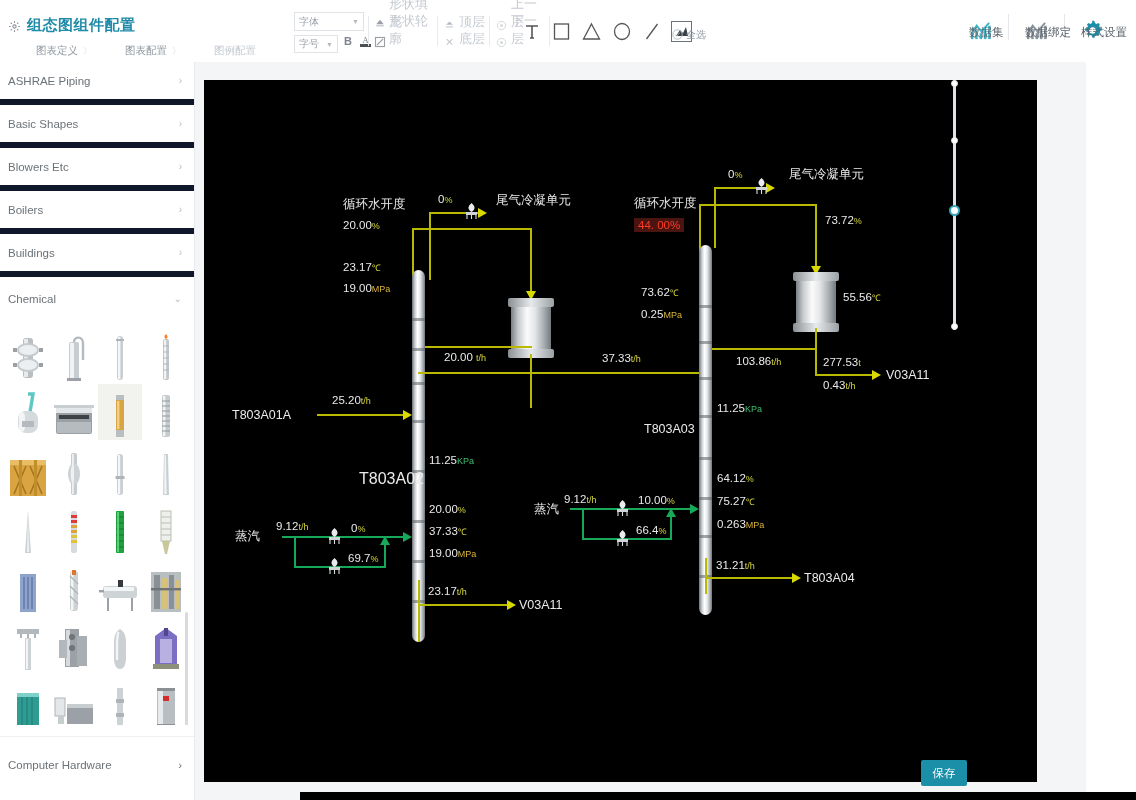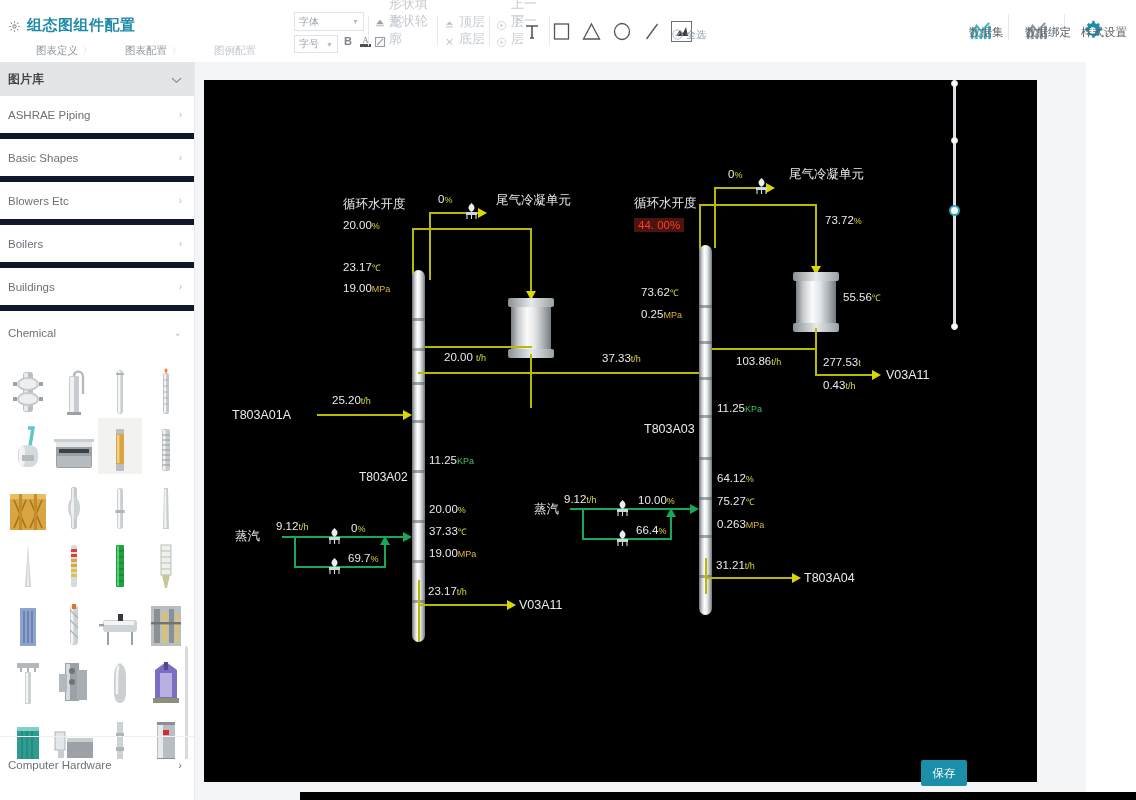--- a/index.html
+++ b/index.html
@@ -300,28 +300,20 @@
             <path d="M12 1.5 l2 .6 .5 2.1 1.6 .9 2-.9 1.5 1.5 -.9 2 .9 1.6 2.1 .5 0 2.1 -2.1 .5 -.9 1.6 .9 2 -1.5 1.5 -2-.9 -1.6 .9 -.5 2.1 -2.1 0 -.5-2.1 -1.6-.9 -2 .9 -1.5-1.5 .9-2 -.9-1.6 -2.1-.5 0-2.1 2.1-.5 .9-1.6 -.9-2 1.5-1.5 2 .9 1.6-.9 .5-2.1z"></path>
             <circle cx="12" cy="12" r="3.4" fill="#fff"></circle>
           </svg>
         </span>
         <span class="lbl">样式设置</span>
       </div>
     </div>
   </div>
 
   <div class="sidebar">
-    <div class="lib-head">
-      <span class="t">图片库</span>
-      <span>
-        <svg width="11" height="8" viewBox="0 0 12 8">
-            <path d="M1 2 L6 6.5 L11 2" fill="none" stroke="#7d838a" stroke-width="1.2"></path>
-          </svg>
-      </span>
-    </div>
 
     <div class="cat">
       <span>ASHRAE Piping</span>
       <span class="chev">›</span>
     </div>
     <div class="cat">
       <span>Basic Shapes</span>
       <span class="chev">›</span>
     </div>
     <div class="cat">
@@ -665,21 +657,21 @@
         <span>19.00</span><span class="u u-o">MPa</span>
       </div>
 
       <div class="lbl" style="left:28px; top:328px; font-size:12.5px;">T803A01A</div>
       <div class="ypipe" style="left:113px; top:334px; width:87px; height:2px;"></div>
       <div class="arrow ar-r" style="left:199px; top:330px;"></div>
       <div class="lbl" style="left:128px; top:314px;">
         <span>25.20</span><span class="u u-y">t/h</span>
       </div>
 
-      <div class="lbl" style="left:155px; top:390px; font-size:12px;">T803A02</div>
+      <div class="lbl" style="left:155px; top:390px; font-size:16px;">T803A02</div>
       <div class="lbl" style="left:225px; top:374px;">
         <span>11.25</span><span class="u u-g">KPa</span>
       </div>
       <div class="lbl" style="left:225px; top:423px;">
         <span>20.00</span><span class="u u-y">%</span>
       </div>
       <div class="lbl" style="left:225px; top:445px;">
         <span>37.33</span><span class="u u-y">℃</span>
       </div>
       <div class="lbl" style="left:225px; top:467px;">

